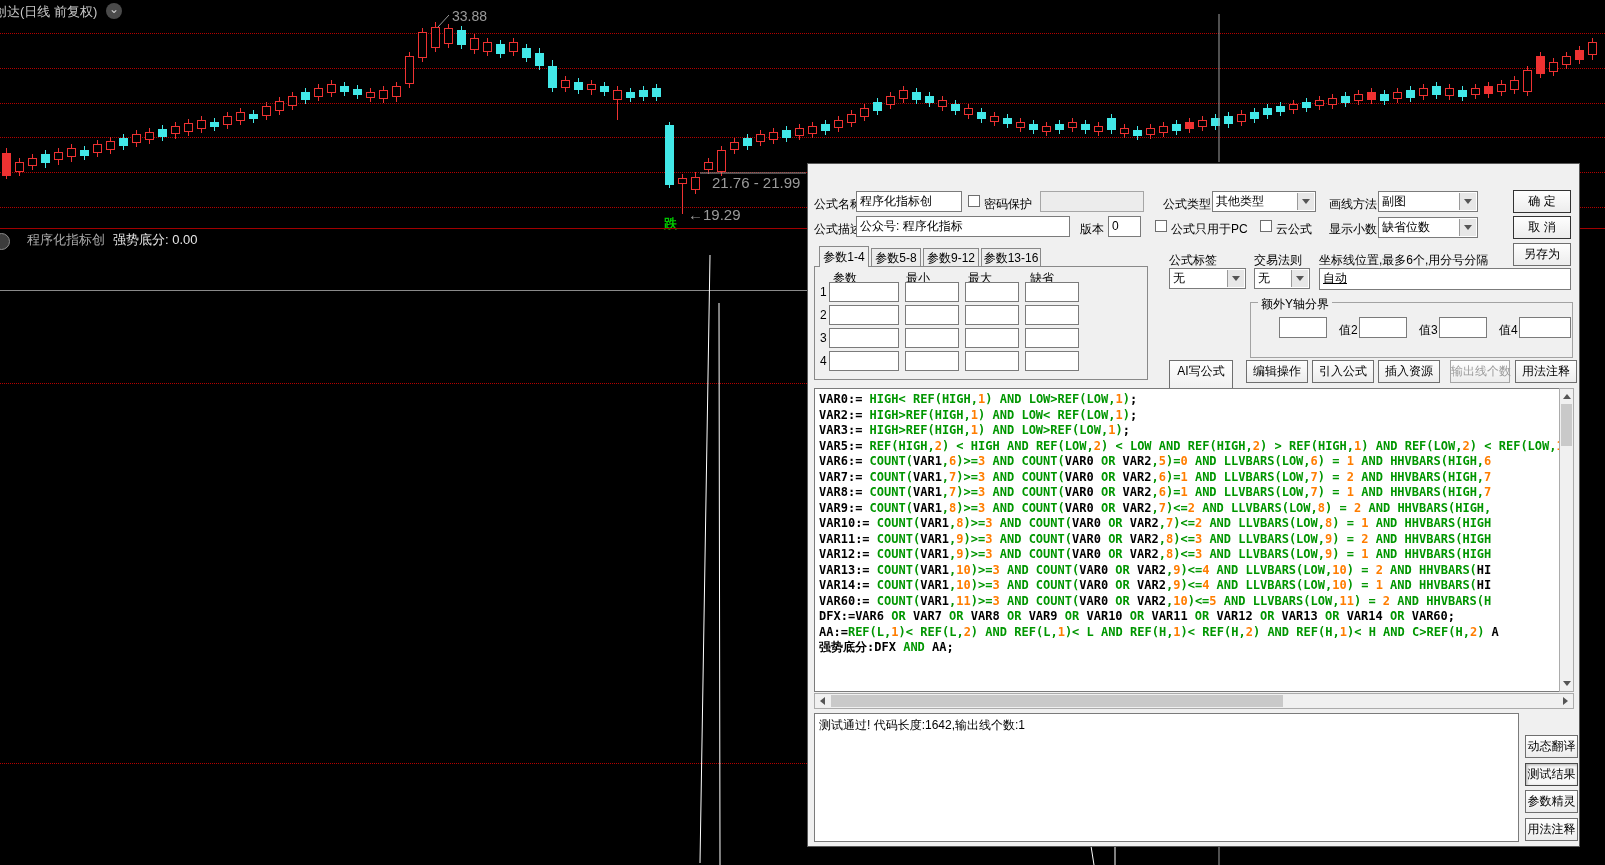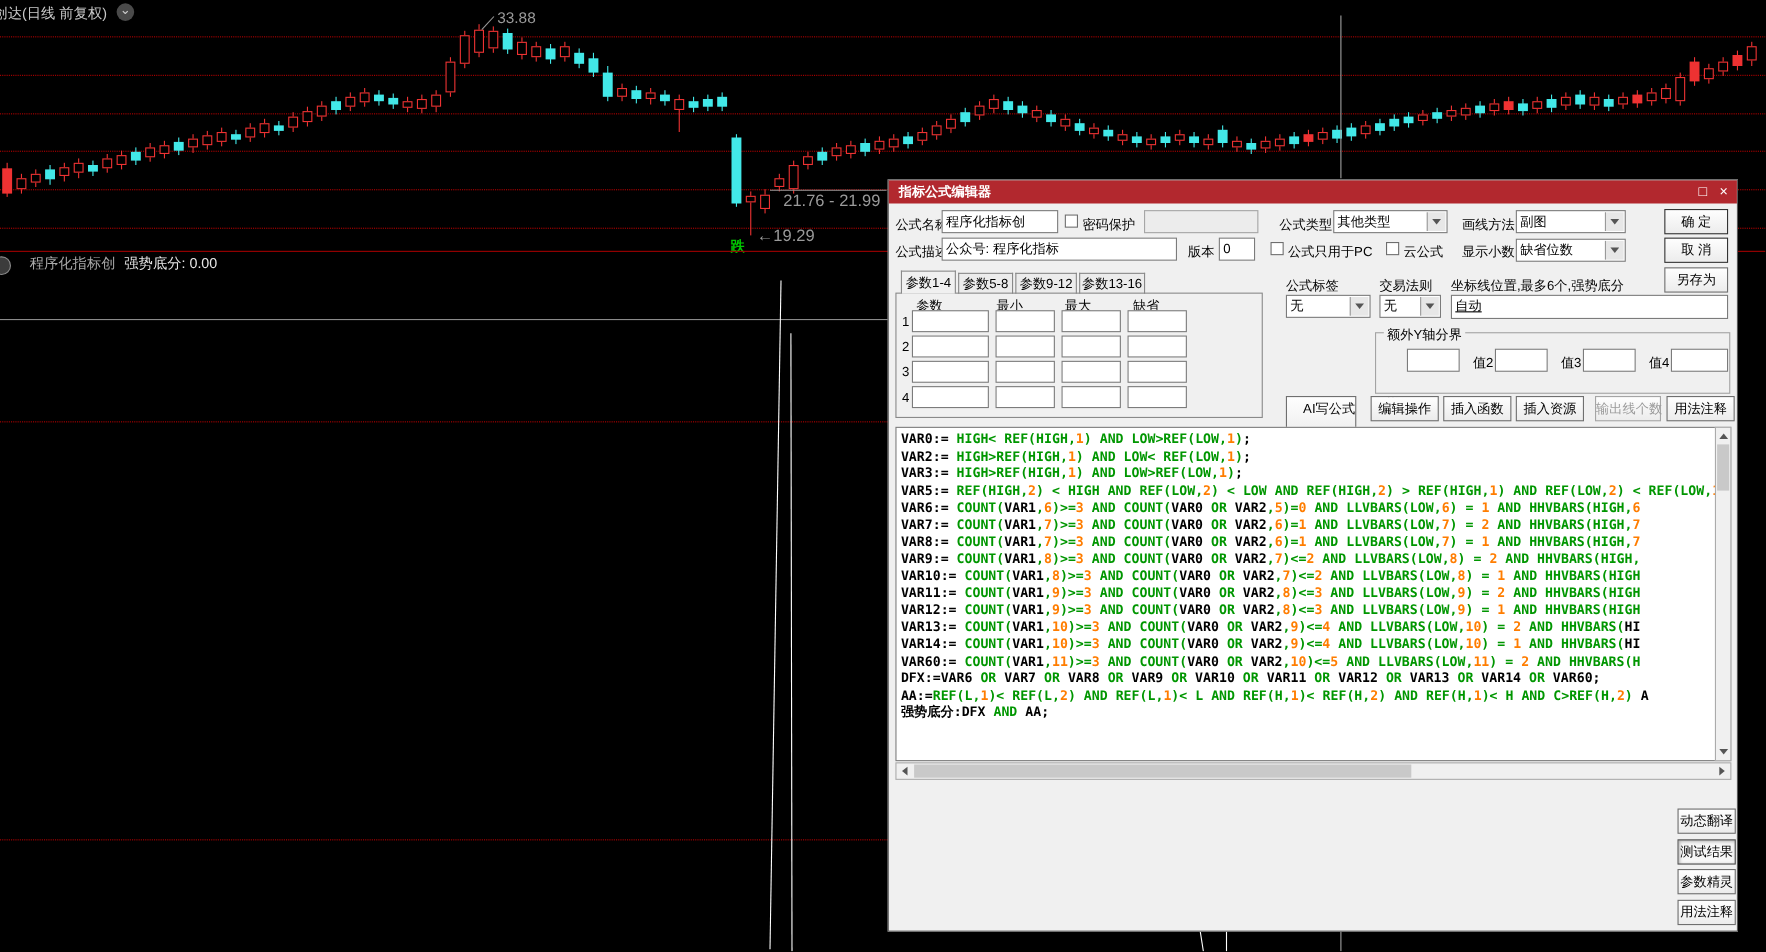--- a/index.html
+++ b/index.html
@@ -331,25 +331,20 @@
     <line x1="438" y1="27" x2="449" y2="15" stroke="#9a9a9a" stroke-width="1"></line>
     <line x1="710" y1="255" x2="700" y2="863" stroke="#ffffff" stroke-width="1"></line>
     <line x1="719" y1="303" x2="720" y2="865" stroke="#ffffff" stroke-width="1"></line>
     <line x1="1091" y1="846" x2="1094" y2="865" stroke="#ffffff" stroke-width="1"></line>
     <line x1="1115" y1="846" x2="1115" y2="865" stroke="#ffffff" stroke-width="1"></line>
     <line x1="1219" y1="14" x2="1219" y2="162" stroke="#a0a0a0" stroke-width="1"></line>
     <line x1="1219" y1="846" x2="1219" y2="865" stroke="#a0a0a0" stroke-width="1"></line>
   </svg>
 
   <div id="dlg">
-    <div id="titlebar">
-      <span>指标公式编辑器</span>
-      <span class="tb-btn" style="right:22px;">□</span>
-      <span class="tb-btn" style="right:3px;">×</span>
-    </div>
 
     <span class="lbl" style="left:6px;top:32px;">公式名称</span>
     <div class="inp" style="left:48px;top:27px;width:106px;height:21px;">程序化指标创</div>
     <span class="cbx" style="left:160px;top:31px;"></span>
     <span class="lbl" style="left:176px;top:32px;">密码保护</span>
     <div class="inp dis" style="left:232px;top:27px;width:104px;height:21px;"></div>
     <span class="lbl" style="left:355px;top:32px;">公式类型</span>
     <div class="inp" style="left:404px;top:27px;width:104px;height:21px;">
       <span>其他类型</span>
       <span class="combo-btn">
@@ -412,21 +407,21 @@
         <div class="inp" style="left: 217px; top: 164px; width: 54px; height: 20px;"></div>
         <div class="lbl" style="left: 12px; top: 190px;">4</div>
         <div class="inp" style="left: 21px; top: 187px; width: 70px; height: 20px;"></div>
         <div class="inp" style="left: 97px; top: 187px; width: 54px; height: 20px;"></div>
         <div class="inp" style="left: 157px; top: 187px; width: 54px; height: 20px;"></div>
         <div class="inp" style="left: 217px; top: 187px; width: 54px; height: 20px;"></div>
       </div>
 
     <span class="lbl" style="left:361px;top:88px;">公式标签</span>
     <span class="lbl" style="left:446px;top:88px;">交易法则</span>
-    <span class="lbl" style="left:511px;top:88px;">坐标线位置,最多6个,强势底分</span>
+    <span class="lbl" style="left:511px;top:88px;">坐标线位置,最多6个,用分号分隔</span>
     <div class="inp" style="left:361px;top:104px;width:77px;height:21px;">
       <span>无</span>
       <span class="combo-btn">
           <i class="tri"></i>
         </span>
     </div>
     <div class="inp" style="left:446px;top:104px;width:56px;height:21px;">
       <span>无</span>
       <span class="combo-btn">
           <i class="tri"></i>
@@ -439,42 +434,43 @@
     <span class="lbl" style="left:451px;top:158px;margin-top:36px;">值1</span>
     <div class="inp" style="left:471px;top:153px;width:48px;height:21px;"></div>
     <span class="lbl" style="left:531px;top:158px;">值2</span>
     <div class="inp" style="left:551px;top:153px;width:48px;height:21px;"></div>
     <span class="lbl" style="left:611px;top:158px;">值3</span>
     <div class="inp" style="left:631px;top:153px;width:48px;height:21px;"></div>
     <span class="lbl" style="left:691px;top:158px;">值4</span>
     <div class="inp" style="left:711px;top:153px;width:52px;height:21px;"></div>
 
     <div id="action-row">
-        <div class="btn" style="left: 361px; top: 196px; width: 64px; height: 39px; text-align: right;">AI写公式</div>
+        <div class="btn" style="left: 361px; top: 196px; width: 64px; height: 39px;">AI写公式</div>
         <div class="btn" style="left: 438px; top: 196px; width: 62px; height: 23px;">编辑操作</div>
-        <div class="btn" style="left: 504px; top: 196px; width: 62px; height: 23px;">插入函数</div>
+        <div class="btn" style="left: 504px; top: 196px; width: 62px; height: 23px;">引入公式</div>
         <div class="btn" style="left: 570px; top: 196px; width: 62px; height: 23px;">插入资源</div>
         <div class="btn disabled" style="left: 642px; top: 196px; width: 60px; height: 23px;">输出线个数</div>
         <div class="btn" style="left: 707px; top: 196px; width: 62px; height: 23px;">用法注释</div>
       </div>
 
     <div id="code"><div><span>VAR0</span><span>:=</span><span> </span><span class="kw">HIGH</span><span class="kw">&lt;</span><span> </span><span class="kw">REF</span><span class="kw">(</span><span class="kw">HIGH</span><span class="kw">,</span><span class="num">1</span><span class="kw">)</span><span> </span><span class="kw">AND</span><span> </span><span class="kw">LOW</span><span class="kw">&gt;</span><span class="kw">REF</span><span class="kw">(</span><span class="kw">LOW</span><span class="kw">,</span><span class="num">1</span><span class="kw">)</span><span>;</span></div><div><span>VAR2</span><span>:=</span><span> </span><span class="kw">HIGH</span><span class="kw">&gt;</span><span class="kw">REF</span><span class="kw">(</span><span class="kw">HIGH</span><span class="kw">,</span><span class="num">1</span><span class="kw">)</span><span> </span><span class="kw">AND</span><span> </span><span class="kw">LOW</span><span class="kw">&lt;</span><span> </span><span class="kw">REF</span><span class="kw">(</span><span class="kw">LOW</span><span class="kw">,</span><span class="num">1</span><span class="kw">)</span><span>;</span></div><div><span>VAR3</span><span>:=</span><span> </span><span class="kw">HIGH</span><span class="kw">&gt;</span><span class="kw">REF</span><span class="kw">(</span><span class="kw">HIGH</span><span class="kw">,</span><span class="num">1</span><span class="kw">)</span><span> </span><span class="kw">AND</span><span> </span><span class="kw">LOW</span><span class="kw">&gt;</span><span class="kw">REF</span><span class="kw">(</span><span class="kw">LOW</span><span class="kw">,</span><span class="num">1</span><span class="kw">)</span><span>;</span></div><div><span>VAR5</span><span>:=</span><span> </span><span class="kw">REF</span><span class="kw">(</span><span class="kw">HIGH</span><span class="kw">,</span><span class="num">2</span><span class="kw">)</span><span> </span><span class="kw">&lt;</span><span> </span><span class="kw">HIGH</span><span> </span><span class="kw">AND</span><span> </span><span class="kw">REF</span><span class="kw">(</span><span class="kw">LOW</span><span class="kw">,</span><span class="num">2</span><span class="kw">)</span><span> </span><span class="kw">&lt;</span><span> </span><span class="kw">LOW</span><span> </span><span class="kw">AND</span><span> </span><span class="kw">REF</span><span class="kw">(</span><span class="kw">HIGH</span><span class="kw">,</span><span class="num">2</span><span class="kw">)</span><span> </span><span class="kw">&gt;</span><span> </span><span class="kw">REF</span><span class="kw">(</span><span class="kw">HIGH</span><span class="kw">,</span><span class="num">1</span><span class="kw">)</span><span> </span><span class="kw">AND</span><span> </span><span class="kw">REF</span><span class="kw">(</span><span class="kw">LOW</span><span class="kw">,</span><span class="num">2</span><span class="kw">)</span><span> </span><span class="kw">&lt;</span><span> </span><span class="kw">REF</span><span class="kw">(</span><span class="kw">LOW</span><span class="kw">,</span><span class="num">1</span><span class="kw">)</span><span>;</span></div><div><span>VAR6</span><span>:=</span><span> </span><span class="kw">COUNT</span><span class="kw">(</span><span>VAR1</span><span class="kw">,</span><span class="num">6</span><span class="kw">)</span><span class="kw">&gt;</span><span class="kw">=</span><span class="num">3</span><span> </span><span class="kw">AND</span><span> </span><span class="kw">COUNT</span><span class="kw">(</span><span>VAR0</span><span> </span><span class="kw">OR</span><span> </span><span>VAR2</span><span class="kw">,</span><span class="num">5</span><span class="kw">)</span><span class="kw">=</span><span class="num">0</span><span> </span><span class="kw">AND</span><span> </span><span class="kw">LLVBARS</span><span class="kw">(</span><span class="kw">LOW</span><span class="kw">,</span><span class="num">6</span><span class="kw">)</span><span> </span><span class="kw">=</span><span> </span><span class="num">1</span><span> </span><span class="kw">AND</span><span> </span><span class="kw">HHVBARS</span><span class="kw">(</span><span class="kw">HIGH</span><span class="kw">,</span><span class="num">6</span></div><div><span>VAR7</span><span>:=</span><span> </span><span class="kw">COUNT</span><span class="kw">(</span><span>VAR1</span><span class="kw">,</span><span class="num">7</span><span class="kw">)</span><span class="kw">&gt;</span><span class="kw">=</span><span class="num">3</span><span> </span><span class="kw">AND</span><span> </span><span class="kw">COUNT</span><span class="kw">(</span><span>VAR0</span><span> </span><span class="kw">OR</span><span> </span><span>VAR2</span><span class="kw">,</span><span class="num">6</span><span class="kw">)</span><span class="kw">=</span><span class="num">1</span><span> </span><span class="kw">AND</span><span> </span><span class="kw">LLVBARS</span><span class="kw">(</span><span class="kw">LOW</span><span class="kw">,</span><span class="num">7</span><span class="kw">)</span><span> </span><span class="kw">=</span><span> </span><span class="num">2</span><span> </span><span class="kw">AND</span><span> </span><span class="kw">HHVBARS</span><span class="kw">(</span><span class="kw">HIGH</span><span class="kw">,</span><span class="num">7</span></div><div><span>VAR8</span><span>:=</span><span> </span><span class="kw">COUNT</span><span class="kw">(</span><span>VAR1</span><span class="kw">,</span><span class="num">7</span><span class="kw">)</span><span class="kw">&gt;</span><span class="kw">=</span><span class="num">3</span><span> </span><span class="kw">AND</span><span> </span><span class="kw">COUNT</span><span class="kw">(</span><span>VAR0</span><span> </span><span class="kw">OR</span><span> </span><span>VAR2</span><span class="kw">,</span><span class="num">6</span><span class="kw">)</span><span class="kw">=</span><span class="num">1</span><span> </span><span class="kw">AND</span><span> </span><span class="kw">LLVBARS</span><span class="kw">(</span><span class="kw">LOW</span><span class="kw">,</span><span class="num">7</span><span class="kw">)</span><span> </span><span class="kw">=</span><span> </span><span class="num">1</span><span> </span><span class="kw">AND</span><span> </span><span class="kw">HHVBARS</span><span class="kw">(</span><span class="kw">HIGH</span><span class="kw">,</span><span class="num">7</span></div><div><span>VAR9</span><span>:=</span><span> </span><span class="kw">COUNT</span><span class="kw">(</span><span>VAR1</span><span class="kw">,</span><span class="num">8</span><span class="kw">)</span><span class="kw">&gt;</span><span class="kw">=</span><span class="num">3</span><span> </span><span class="kw">AND</span><span> </span><span class="kw">COUNT</span><span class="kw">(</span><span>VAR0</span><span> </span><span class="kw">OR</span><span> </span><span>VAR2</span><span class="kw">,</span><span class="num">7</span><span class="kw">)</span><span class="kw">&lt;</span><span class="kw">=</span><span class="num">2</span><span> </span><span class="kw">AND</span><span> </span><span class="kw">LLVBARS</span><span class="kw">(</span><span class="kw">LOW</span><span class="kw">,</span><span class="num">8</span><span class="kw">)</span><span> </span><span class="kw">=</span><span> </span><span class="num">2</span><span> </span><span class="kw">AND</span><span> </span><span class="kw">HHVBARS</span><span class="kw">(</span><span class="kw">HIGH</span><span class="kw">,</span></div><div><span>VAR10</span><span>:=</span><span> </span><span class="kw">COUNT</span><span class="kw">(</span><span>VAR1</span><span class="kw">,</span><span class="num">8</span><span class="kw">)</span><span class="kw">&gt;</span><span class="kw">=</span><span class="num">3</span><span> </span><span class="kw">AND</span><span> </span><span class="kw">COUNT</span><span class="kw">(</span><span>VAR0</span><span> </span><span class="kw">OR</span><span> </span><span>VAR2</span><span class="kw">,</span><span class="num">7</span><span class="kw">)</span><span class="kw">&lt;</span><span class="kw">=</span><span class="num">2</span><span> </span><span class="kw">AND</span><span> </span><span class="kw">LLVBARS</span><span class="kw">(</span><span class="kw">LOW</span><span class="kw">,</span><span class="num">8</span><span class="kw">)</span><span> </span><span class="kw">=</span><span> </span><span class="num">1</span><span> </span><span class="kw">AND</span><span> </span><span class="kw">HHVBARS</span><span class="kw">(</span><span class="kw">HIGH</span></div><div><span>VAR11</span><span>:=</span><span> </span><span class="kw">COUNT</span><span class="kw">(</span><span>VAR1</span><span class="kw">,</span><span class="num">9</span><span class="kw">)</span><span class="kw">&gt;</span><span class="kw">=</span><span class="num">3</span><span> </span><span class="kw">AND</span><span> </span><span class="kw">COUNT</span><span class="kw">(</span><span>VAR0</span><span> </span><span class="kw">OR</span><span> </span><span>VAR2</span><span class="kw">,</span><span class="num">8</span><span class="kw">)</span><span class="kw">&lt;</span><span class="kw">=</span><span class="num">3</span><span> </span><span class="kw">AND</span><span> </span><span class="kw">LLVBARS</span><span class="kw">(</span><span class="kw">LOW</span><span class="kw">,</span><span class="num">9</span><span class="kw">)</span><span> </span><span class="kw">=</span><span> </span><span class="num">2</span><span> </span><span class="kw">AND</span><span> </span><span class="kw">HHVBARS</span><span class="kw">(</span><span class="kw">HIGH</span></div><div><span>VAR12</span><span>:=</span><span> </span><span class="kw">COUNT</span><span class="kw">(</span><span>VAR1</span><span class="kw">,</span><span class="num">9</span><span class="kw">)</span><span class="kw">&gt;</span><span class="kw">=</span><span class="num">3</span><span> </span><span class="kw">AND</span><span> </span><span class="kw">COUNT</span><span class="kw">(</span><span>VAR0</span><span> </span><span class="kw">OR</span><span> </span><span>VAR2</span><span class="kw">,</span><span class="num">8</span><span class="kw">)</span><span class="kw">&lt;</span><span class="kw">=</span><span class="num">3</span><span> </span><span class="kw">AND</span><span> </span><span class="kw">LLVBARS</span><span class="kw">(</span><span class="kw">LOW</span><span class="kw">,</span><span class="num">9</span><span class="kw">)</span><span> </span><span class="kw">=</span><span> </span><span class="num">1</span><span> </span><span class="kw">AND</span><span> </span><span class="kw">HHVBARS</span><span class="kw">(</span><span class="kw">HIGH</span></div><div><span>VAR13</span><span>:=</span><span> </span><span class="kw">COUNT</span><span class="kw">(</span><span>VAR1</span><span class="kw">,</span><span class="num">10</span><span class="kw">)</span><span class="kw">&gt;</span><span class="kw">=</span><span class="num">3</span><span> </span><span class="kw">AND</span><span> </span><span class="kw">COUNT</span><span class="kw">(</span><span>VAR0</span><span> </span><span class="kw">OR</span><span> </span><span>VAR2</span><span class="kw">,</span><span class="num">9</span><span class="kw">)</span><span class="kw">&lt;</span><span class="kw">=</span><span class="num">4</span><span> </span><span class="kw">AND</span><span> </span><span class="kw">LLVBARS</span><span class="kw">(</span><span class="kw">LOW</span><span class="kw">,</span><span class="num">10</span><span class="kw">)</span><span> </span><span class="kw">=</span><span> </span><span class="num">2</span><span> </span><span class="kw">AND</span><span> </span><span class="kw">HHVBARS</span><span class="kw">(</span><span>HI</span></div><div><span>VAR14</span><span>:=</span><span> </span><span class="kw">COUNT</span><span class="kw">(</span><span>VAR1</span><span class="kw">,</span><span class="num">10</span><span class="kw">)</span><span class="kw">&gt;</span><span class="kw">=</span><span class="num">3</span><span> </span><span class="kw">AND</span><span> </span><span class="kw">COUNT</span><span class="kw">(</span><span>VAR0</span><span> </span><span class="kw">OR</span><span> </span><span>VAR2</span><span class="kw">,</span><span class="num">9</span><span class="kw">)</span><span class="kw">&lt;</span><span class="kw">=</span><span class="num">4</span><span> </span><span class="kw">AND</span><span> </span><span class="kw">LLVBARS</span><span class="kw">(</span><span class="kw">LOW</span><span class="kw">,</span><span class="num">10</span><span class="kw">)</span><span> </span><span class="kw">=</span><span> </span><span class="num">1</span><span> </span><span class="kw">AND</span><span> </span><span class="kw">HHVBARS</span><span class="kw">(</span><span>HI</span></div><div><span>VAR60</span><span>:=</span><span> </span><span class="kw">COUNT</span><span class="kw">(</span><span>VAR1</span><span class="kw">,</span><span class="num">11</span><span class="kw">)</span><span class="kw">&gt;</span><span class="kw">=</span><span class="num">3</span><span> </span><span class="kw">AND</span><span> </span><span class="kw">COUNT</span><span class="kw">(</span><span>VAR0</span><span> </span><span class="kw">OR</span><span> </span><span>VAR2</span><span class="kw">,</span><span class="num">10</span><span class="kw">)</span><span class="kw">&lt;</span><span class="kw">=</span><span class="num">5</span><span> </span><span class="kw">AND</span><span> </span><span class="kw">LLVBARS</span><span class="kw">(</span><span class="kw">LOW</span><span class="kw">,</span><span class="num">11</span><span class="kw">)</span><span> </span><span class="kw">=</span><span> </span><span class="num">2</span><span> </span><span class="kw">AND</span><span> </span><span class="kw">HHVBARS</span><span class="kw">(</span><span class="kw">H</span></div><div><span>DFX</span><span>:=</span><span>VAR6</span><span> </span><span class="kw">OR</span><span> </span><span>VAR7</span><span> </span><span class="kw">OR</span><span> </span><span>VAR8</span><span> </span><span class="kw">OR</span><span> </span><span>VAR9</span><span> </span><span class="kw">OR</span><span> </span><span>VAR10</span><span> </span><span class="kw">OR</span><span> </span><span>VAR11</span><span> </span><span class="kw">OR</span><span> </span><span>VAR12</span><span> </span><span class="kw">OR</span><span> </span><span>VAR13</span><span> </span><span class="kw">OR</span><span> </span><span>VAR14</span><span> </span><span class="kw">OR</span><span> </span><span>VAR60</span><span>;</span></div><div><span>AA</span><span>:=</span><span class="kw">REF</span><span class="kw">(</span><span class="kw">L</span><span class="kw">,</span><span class="num">1</span><span class="kw">)</span><span class="kw">&lt;</span><span> </span><span class="kw">REF</span><span class="kw">(</span><span class="kw">L</span><span class="kw">,</span><span class="num">2</span><span class="kw">)</span><span> </span><span class="kw">AND</span><span> </span><span class="kw">REF</span><span class="kw">(</span><span class="kw">L</span><span class="kw">,</span><span class="num">1</span><span class="kw">)</span><span class="kw">&lt;</span><span> </span><span class="kw">L</span><span> </span><span class="kw">AND</span><span> </span><span class="kw">REF</span><span class="kw">(</span><span class="kw">H</span><span class="kw">,</span><span class="num">1</span><span class="kw">)</span><span class="kw">&lt;</span><span> </span><span class="kw">REF</span><span class="kw">(</span><span class="kw">H</span><span class="kw">,</span><span class="num">2</span><span class="kw">)</span><span> </span><span class="kw">AND</span><span> </span><span class="kw">REF</span><span class="kw">(</span><span class="kw">H</span><span class="kw">,</span><span class="num">1</span><span class="kw">)</span><span class="kw">&lt;</span><span> </span><span class="kw">H</span><span> </span><span class="kw">AND</span><span> </span><span class="kw">C</span><span class="kw">&gt;</span><span class="kw">REF</span><span class="kw">(</span><span class="kw">H</span><span class="kw">,</span><span class="num">2</span><span class="kw">)</span><span> </span><span>A</span></div><div><span>强势底分</span><span>:</span><span>DFX</span><span> </span><span class="kw">AND</span><span> </span><span>AA</span><span>;</span></div></div>
 
     <div class="sb" style="left:751px;top:224px;width:15px;height:304px;">
       <i class="arr" style="left:3px;top:5px;border-left:4px solid transparent;border-right:4px solid transparent;border-bottom:5px solid #555;"></i>
       <div class="sb-thumb" style="left:1px;top:15px;width:11px;height:42px;"></div>
       <i class="arr" style="left:3px;bottom:5px;border-left:4px solid transparent;border-right:4px solid transparent;border-top:5px solid #555;"></i>
     </div>
 
     <div class="sb" style="left:6px;top:529px;width:760px;height:16px;">
       <i class="arr" style="left:5px;top:3px;border-top:4px solid transparent;border-bottom:4px solid transparent;border-right:5px solid #555;"></i>
       <div class="sb-thumb" style="left:16px;top:1px;width:452px;height:12px;"></div>
       <i class="arr" style="right:5px;top:3px;border-top:4px solid transparent;border-bottom:4px solid transparent;border-left:5px solid #555;"></i>
     </div>
 
+    <div id="result-box">测试通过! 代码长度:1642,输出线个数:1</div>
 
     <div id="side-col">
         <div class="btn sidebtn" style="top: 571px;">动态翻译</div>
         <div class="btn sidebtn pressed" style="top: 599px;">测试结果</div>
         <div class="btn sidebtn" style="top: 626px;">参数精灵</div>
         <div class="btn sidebtn" style="top: 654px;">用法注释</div>
       </div>
   </div>
 
 </div>

